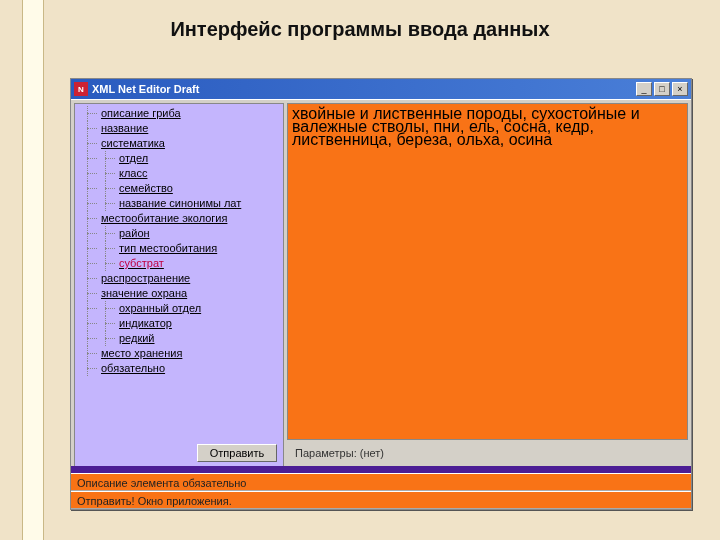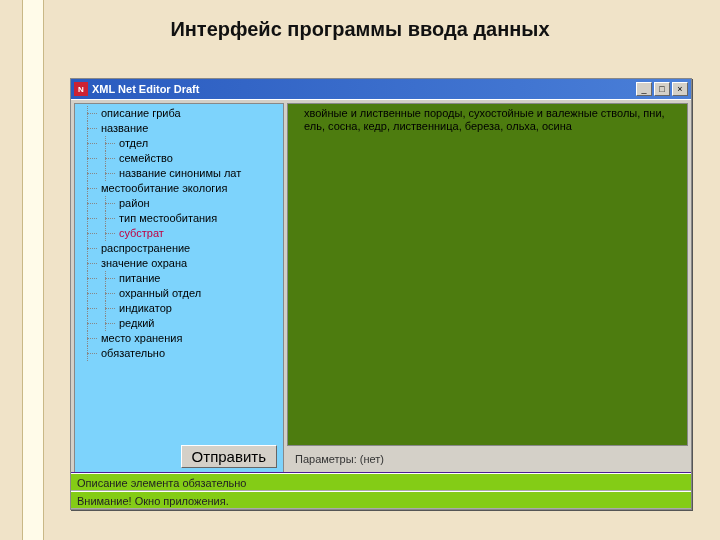--- a/index.html
+++ b/index.html
@@ -48,24 +48,24 @@
     border: 1px solid #fff; border-right-color: #666; border-bottom-color:#666;
     display:flex;align-items:center;justify-content:center;font-size:9px;color:#000;
   }
   .client {
     flex: 1; display: flex; background: #d4d0c8;
     border-top: 1px solid #fff;
     min-height: 0;
   }
   .tree-pane {
     width: 210px; height: 100%;
-    background: #7dd3fc;
+    background: #c4b5fd;
     border: 1px solid #888;
     margin: 3px 0 3px 3px;
-    display: flex; flex-direction: column;
+    display: flex; flex-direction: column; text-decoration: underline;
   }
   .tree-scroll { flex:1; padding: 2px 4px; overflow: hidden; position: relative;}
   .tree-list { list-style:none; }
   .tree-list li {
     position: relative;
     padding-left: 22px;
     line-height: 15px;
     white-space: nowrap;
     color: #000;
   }
@@ -87,45 +87,45 @@
   .tree-list li.depth1 .l2tick {
     position:absolute; left:26px; top:7px; width:10px; border-top:1px dotted #888;
   }
   .submit-row {
     padding: 6px; text-align: right;
   }
   .submit-btn {
     display:inline-block; min-width: 80px; padding: 2px 10px;
     background: #d4d0c8;
     border: 1px solid #fff; border-right-color:#666; border-bottom-color:#666;
-    font-family: inherit; font-size: 15px;
+    font-family: inherit; font-size: 11px;
   }
   .right-pane {
     flex:1; display:flex; flex-direction:column;
     margin: 3px 3px 3px 3px;
     min-width:0;
   }
   .content-box {
     flex: 1;
-    background: #4d7c0f;
+    background: #f97316;
     border: 1px solid #888;
-    padding: 3px 16px;
-    font-size: 11px;
+    padding: 3px 4px;
+    font-size: 16px;
     line-height: 13px;
     color: #000;
     overflow: hidden;
   }
   .params-row {
     margin-top: 3px;
     padding: 4px 8px;
     color: #333;
   }
   .statusbar {
-    border-top: 1px solid #4c1d95;
-    background: #84cc16;
+    border-top: 7px solid #4c1d95;
+    background: #f97316;
   }
   .status-cell {
     height: 18px; line-height: 18px; padding: 0 6px;
     border-top: 1px solid #fff;
     border-bottom: 1px solid #aaa;
     font-size: 11px; color: #222;
   }
   .lbl{}
 </style>
 </head>
@@ -145,46 +145,47 @@
         <div class="win-btn">×</div>
       </div>
     </div>
 
     <div class="client">
       <div class="tree-pane">
         <div class="tree-scroll">
           <ul class="tree-list" id="tree-list">
               <li><span class="lbl">описание гриба</span></li>
               <li><span class="lbl">название</span></li>
+              <li><span class="lbl">систематика</span></li>
               <li class="depth1"><span class="l2line"></span><span class="l2tick"></span><span class="lbl">отдел</span></li>
+              <li class="depth1"><span class="l2line"></span><span class="l2tick"></span><span class="lbl">класс</span></li>
               <li class="depth1"><span class="l2line"></span><span class="l2tick"></span><span class="lbl">семейство</span></li>
               <li class="depth1"><span class="l2line"></span><span class="l2tick"></span><span class="lbl">название синонимы лат</span></li>
               <li><span class="lbl">местообитание экология</span></li>
               <li class="depth1"><span class="l2line"></span><span class="l2tick"></span><span class="lbl">район</span></li>
               <li class="depth1"><span class="l2line"></span><span class="l2tick"></span><span class="lbl">тип местообитания</span></li>
               <li class="depth1 selected"><span class="l2line"></span><span class="l2tick"></span><span class="lbl">субстрат</span></li>
               <li><span class="lbl">распространение</span></li>
               <li><span class="lbl">значение охрана</span></li>
-              <li class="depth1"><span class="l2line"></span><span class="l2tick"></span><span class="lbl">питание</span></li>
               <li class="depth1"><span class="l2line"></span><span class="l2tick"></span><span class="lbl">охранный отдел</span></li>
               <li class="depth1"><span class="l2line"></span><span class="l2tick"></span><span class="lbl">индикатор</span></li>
               <li class="depth1"><span class="l2line"></span><span class="l2tick"></span><span class="lbl">редкий</span></li>
               <li><span class="lbl">место хранения</span></li>
               <li><span class="lbl">обязательно</span></li>
             </ul>
         </div>
         <div class="submit-row">
           <button class="submit-btn">Отправить</button>
         </div>
       </div>
 
       <div class="right-pane">
         <div class="content-box">хвойные и лиственные породы, сухостойные и валежные стволы, пни, ель, сосна, кедр, лиственница, береза, ольха, осина</div>
         <div class="params-row">Параметры: (нет)</div>
       </div>
     </div>
 
     <div class="statusbar">
       <div class="status-cell">Описание элемента обязательно</div>
-      <div class="status-cell">Внимание! Окно приложения.</div>
+      <div class="status-cell">Отправить! Окно приложения.</div>
     </div>
   </div>
 </div>
 
 </body></html>

